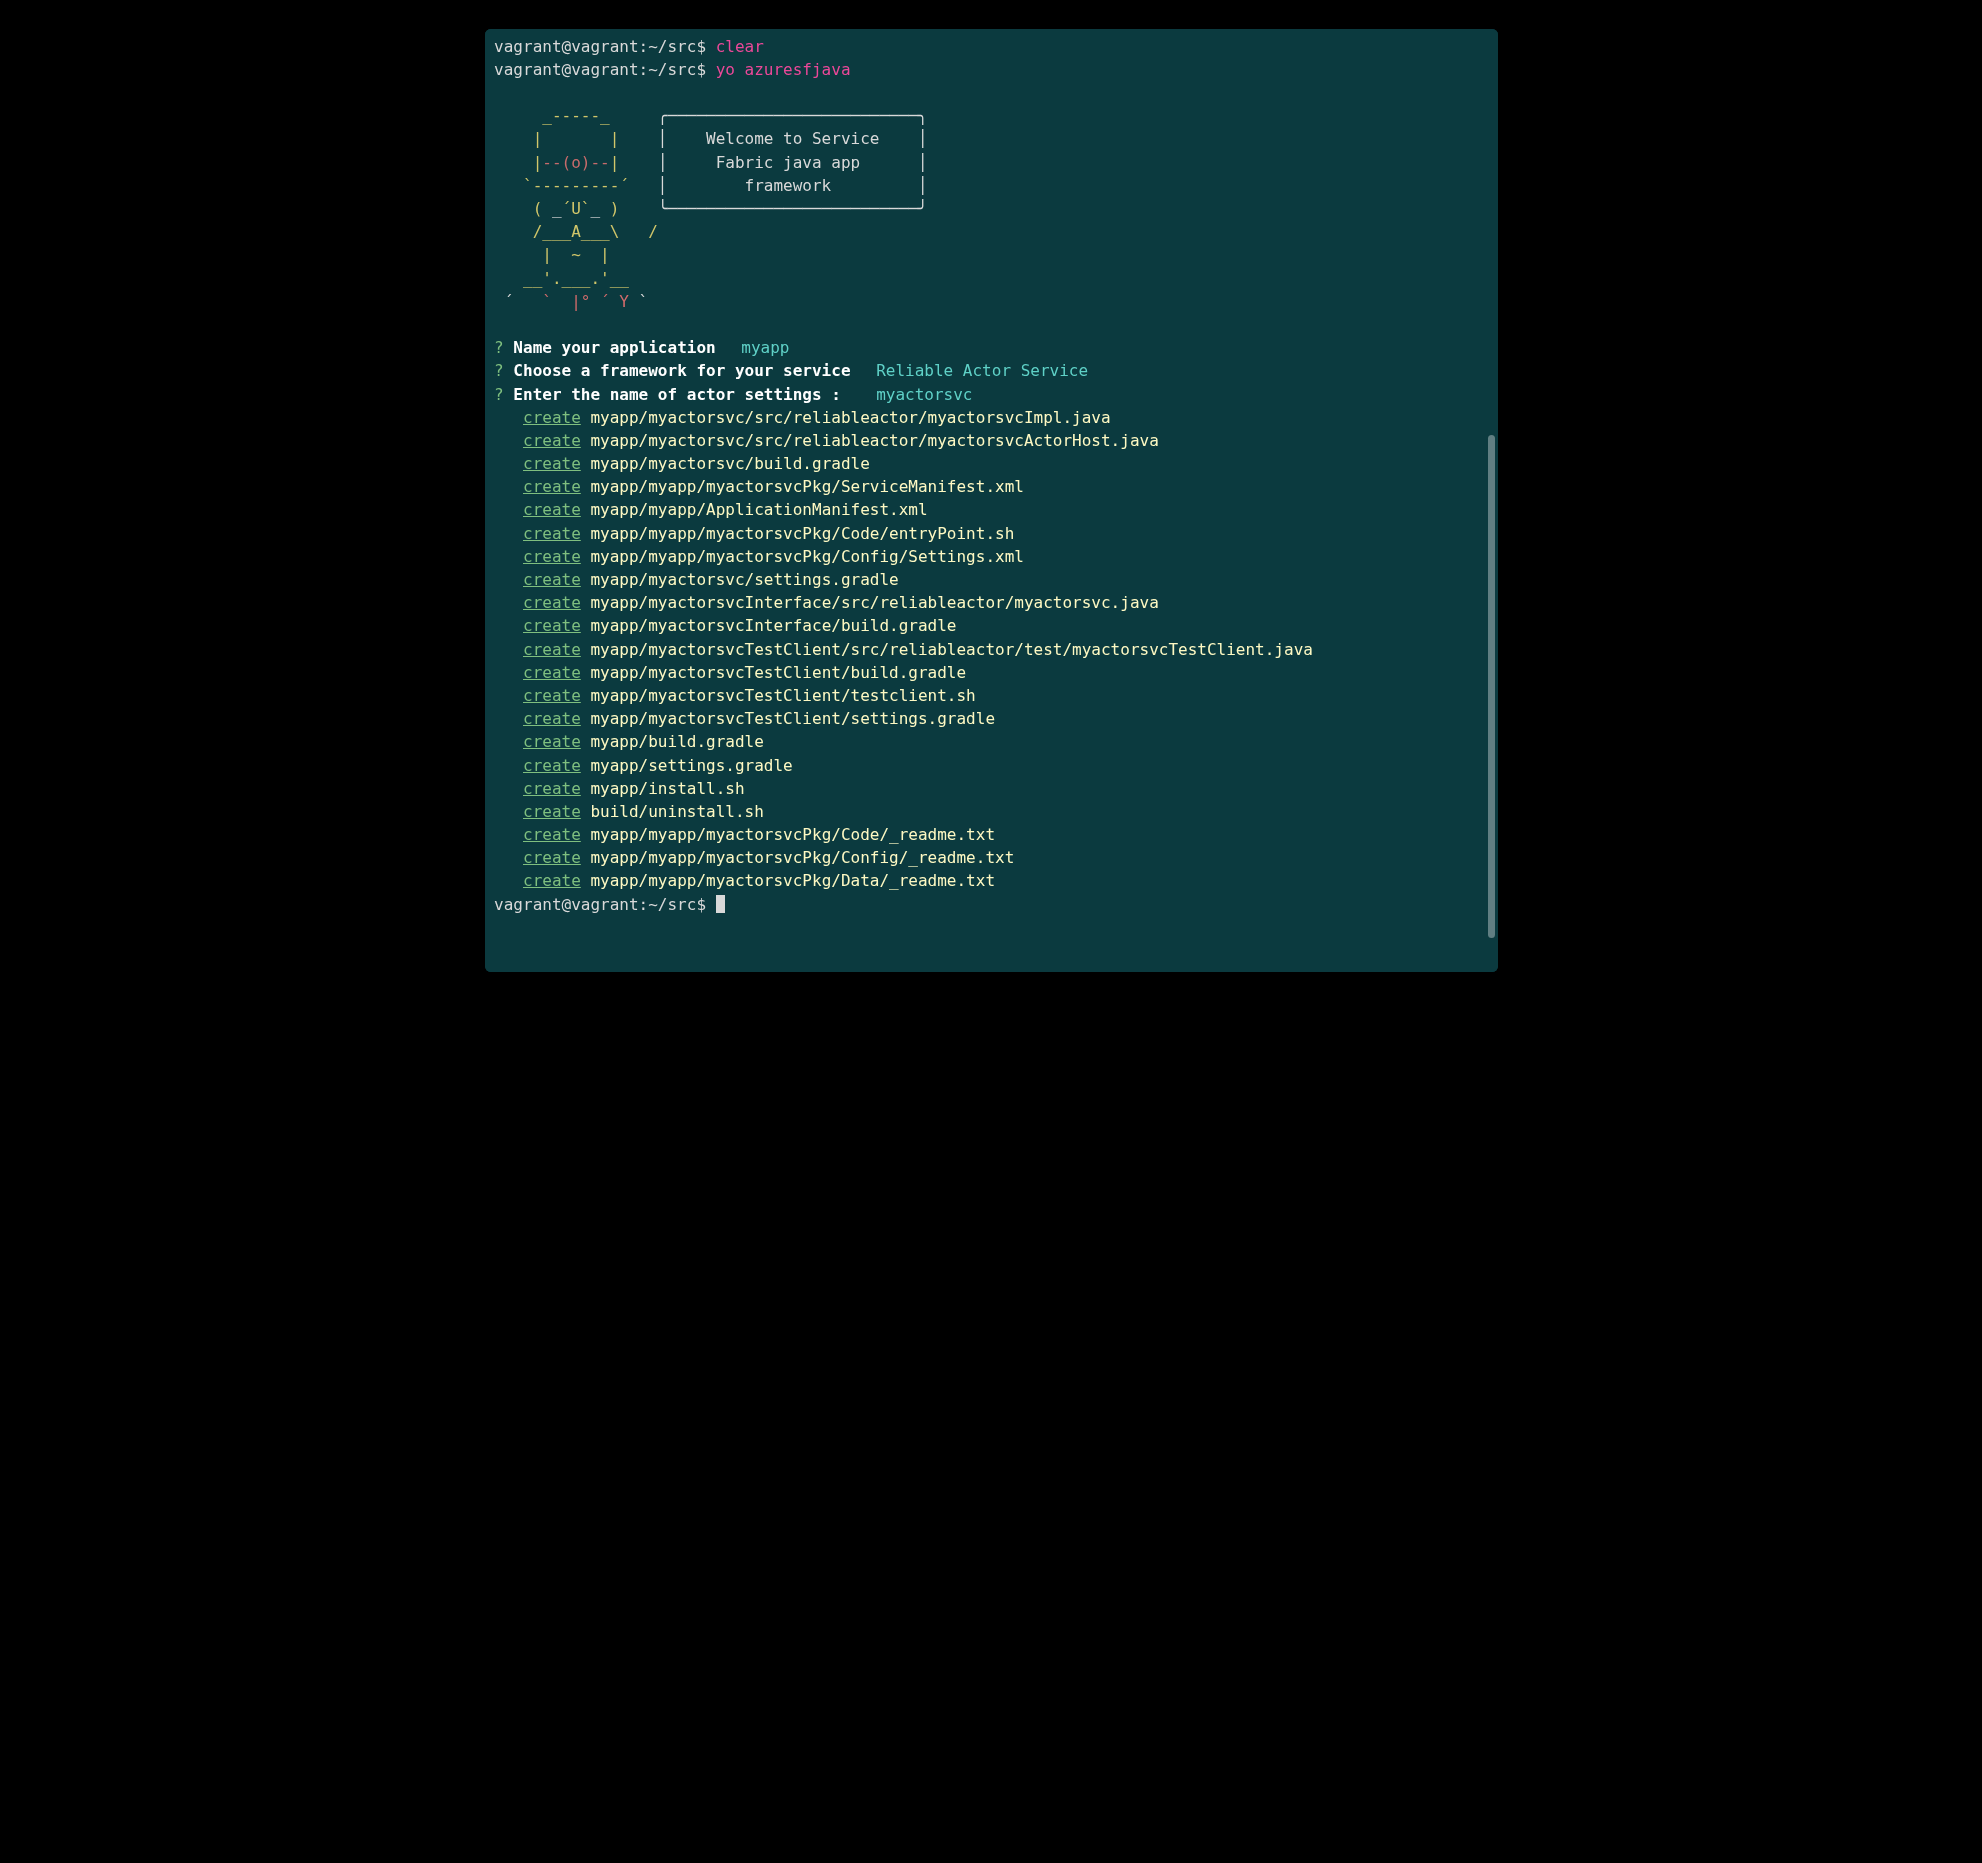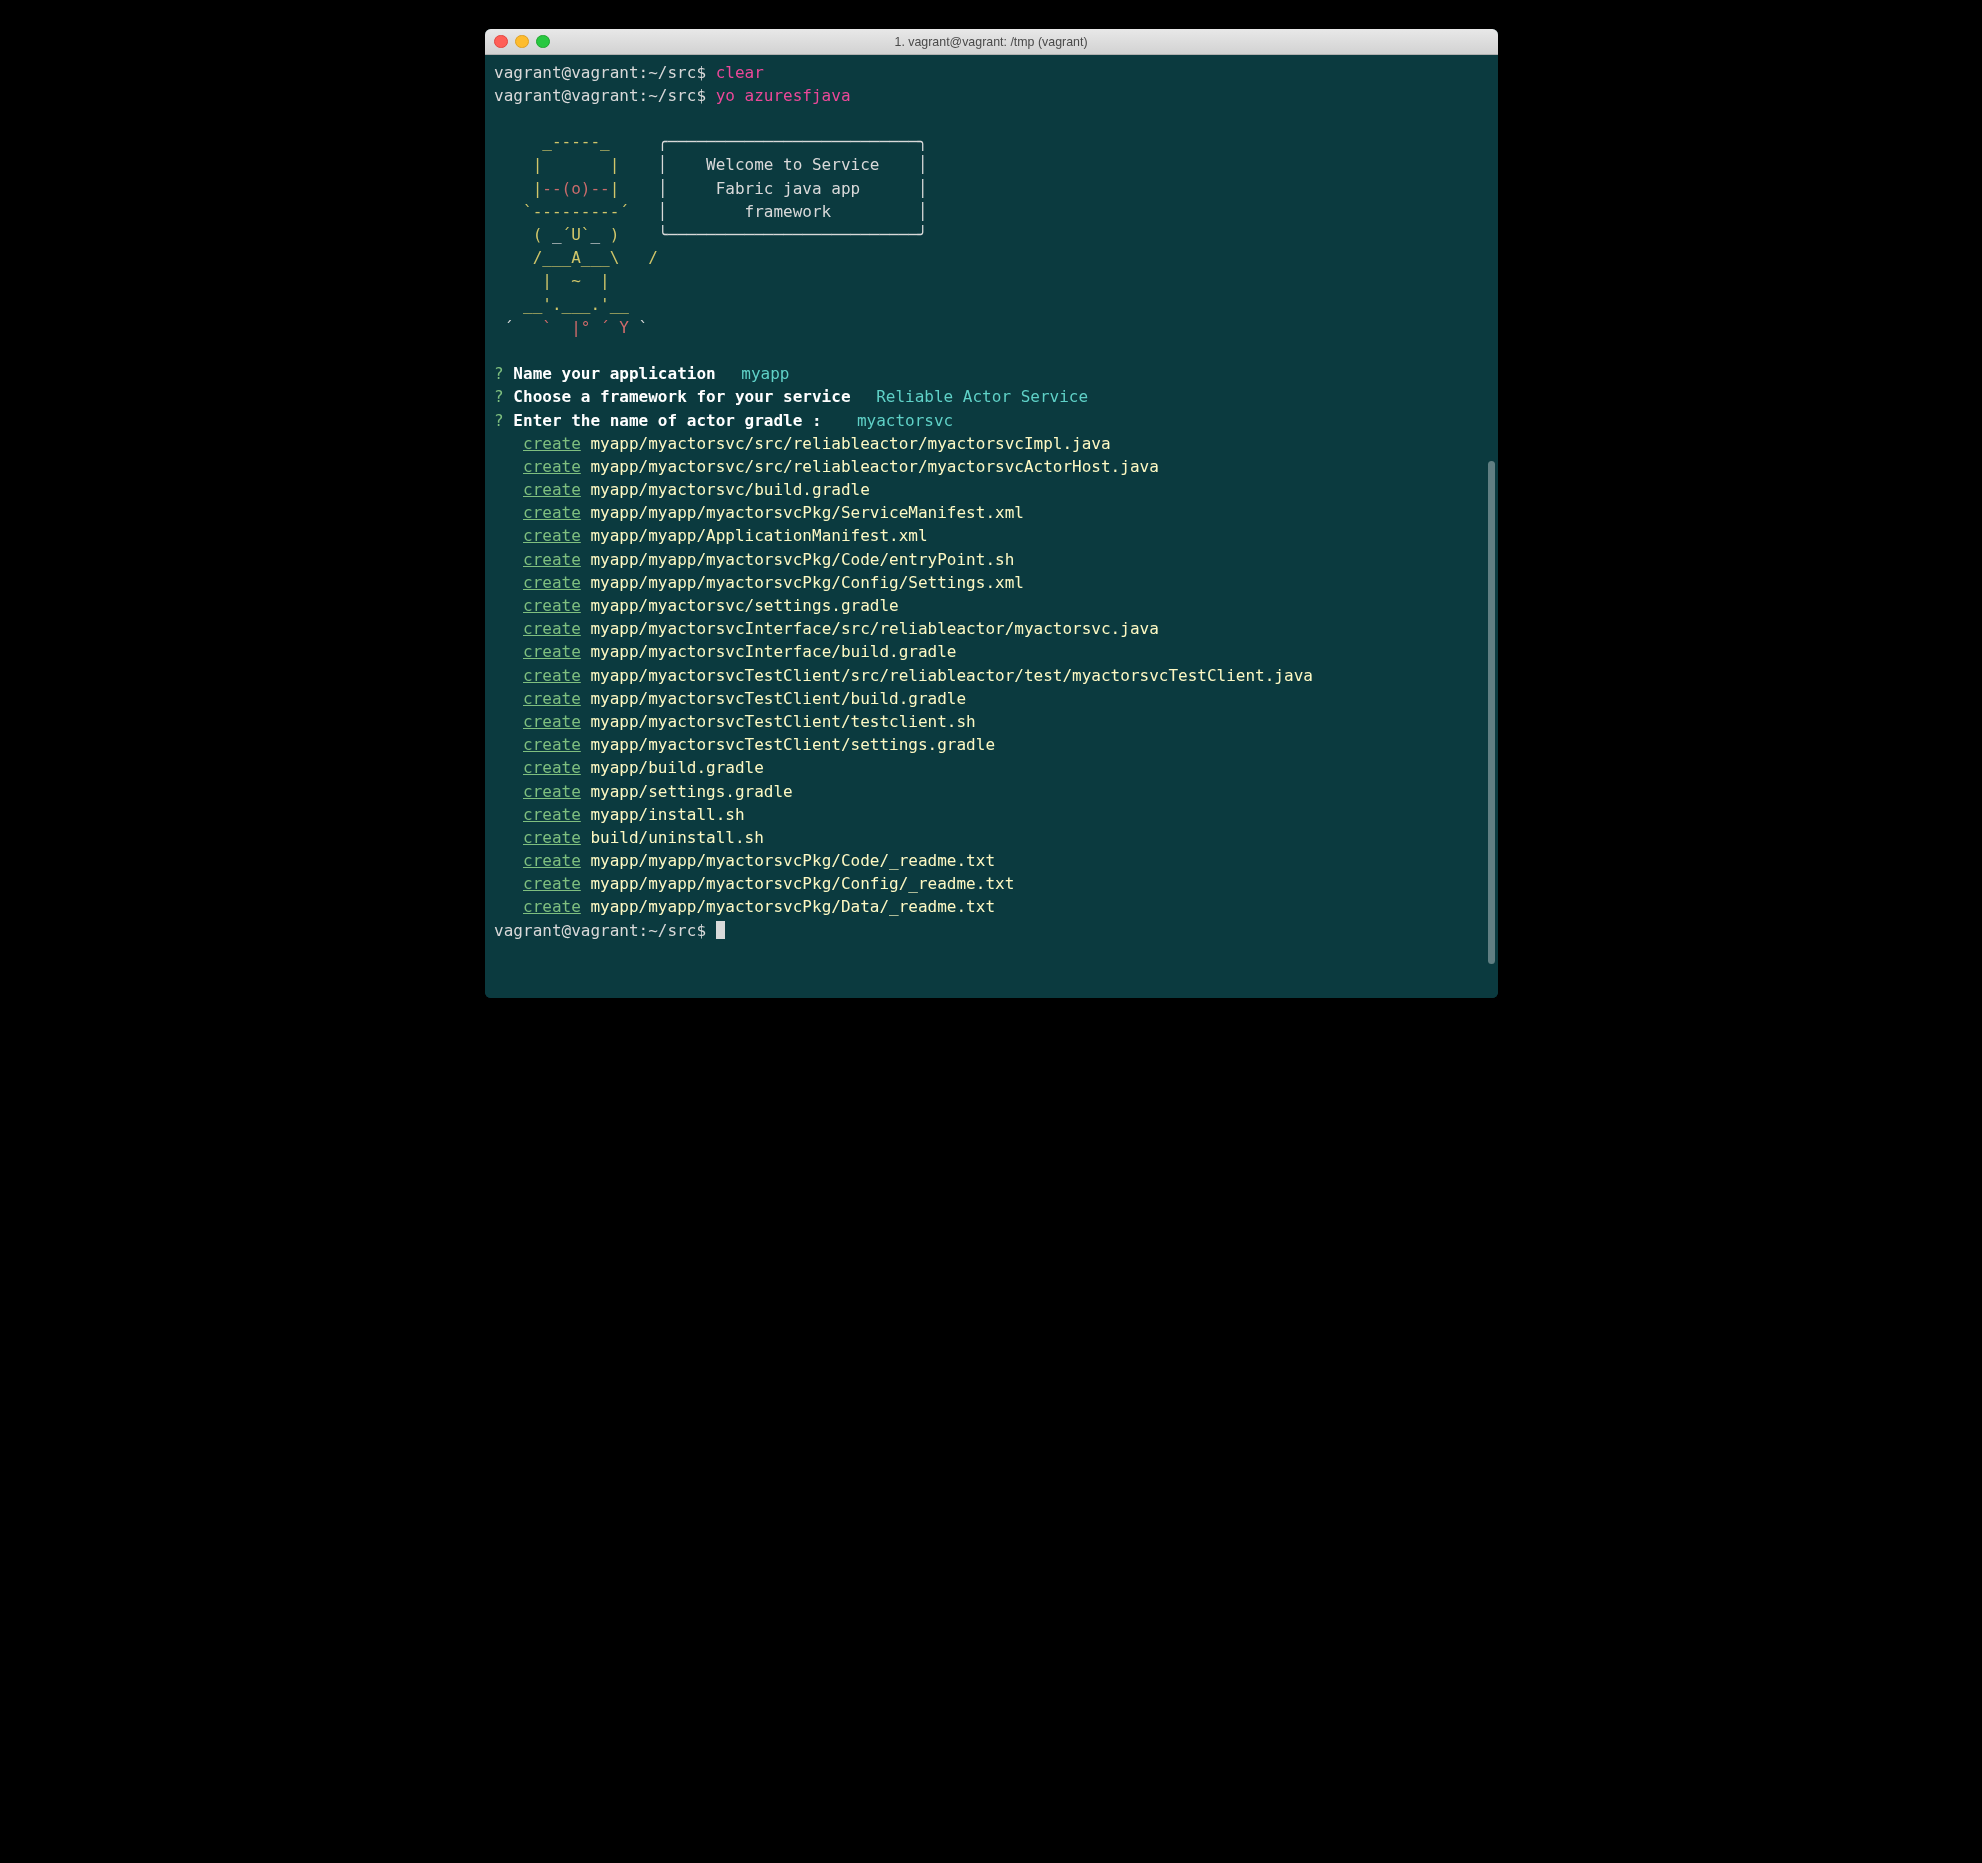--- a/index.html
+++ b/index.html
@@ -89,45 +89,37 @@
     width: 9.6px;
     height: 18px;
     background: #d9d9d9;
     vertical-align: -2.9px;
   }
 </style>
 </head>
 <body>
 
 <div class="window">
-  <div class="titlebar">
-    <div class="traffic-lights">
-      <div class="tl red"></div>
-      <div class="tl yellow"></div>
-      <div class="tl green"></div>
-    </div>
-    <div class="title">1. vagrant@vagrant: /tmp (vagrant)</div>
-  </div>
 
   <div class="term"><span class="prompt">vagrant@vagrant:~/src$ </span><span class="cmd">clear</span>
 <span class="prompt">vagrant@vagrant:~/src$ </span><span class="cmd">yo azuresfjava</span>
 
 <span class="yo-yellow">     _-----_     </span><span class="yo-white">╭──────────────────────────╮</span>
 <span class="yo-yellow">    |       |    </span><span class="yo-white">│    Welcome to Service    │</span>
 <span class="yo-yellow">    |</span><span class="yo-red">--(o)--</span><span class="yo-yellow">|    </span><span class="yo-white">│     Fabric java app      │</span>
 <span class="yo-yellow">   `---------´   </span><span class="yo-white">│        framework         │</span>
 <span class="yo-yellow">    </span><span class="yo-yellow">( </span><span class="yo-white">_</span><span class="yo-yellow">´U`</span><span class="yo-white">_</span><span class="yo-yellow"> )</span><span>    </span><span class="yo-white">╰──────────────────────────╯</span>
 <span class="yo-yellow">    /___A___\   /</span>
 <span class="yo-white">     </span><span class="yo-yellow">|  ~  |</span>
 <span class="yo-yellow">   __</span><span class="yo-yellow">'.___.'</span><span class="yo-yellow">__</span>
 <span class="yo-white"> ´   </span><span class="yo-red2">`  |</span><span class="yo-red2">° </span><span class="yo-red2">´ Y</span><span class="yo-white"> `</span>
 
 <span class="q-green">?</span><span class="bold-w"> Name your application </span><span class="cyan">myapp</span>
 <span class="q-green">?</span><span class="bold-w"> Choose a framework for your service </span><span class="cyan">Reliable Actor Service</span>
-<span class="q-green">?</span><span class="bold-w"> Enter the name of actor gradle :  </span><span class="cyan">myactorsvc</span>
+<span class="q-green">?</span><span class="bold-w"> Enter the name of actor settings :  </span><span class="cyan">myactorsvc</span>
 <span id="create-lines">   <span class="create">create</span> <span class="path">myapp/myactorsvc/src/reliableactor/myactorsvcImpl.java</span>
    <span class="create">create</span> <span class="path">myapp/myactorsvc/src/reliableactor/myactorsvcActorHost.java</span>
    <span class="create">create</span> <span class="path">myapp/myactorsvc/build.gradle</span>
    <span class="create">create</span> <span class="path">myapp/myapp/myactorsvcPkg/ServiceManifest.xml</span>
    <span class="create">create</span> <span class="path">myapp/myapp/ApplicationManifest.xml</span>
    <span class="create">create</span> <span class="path">myapp/myapp/myactorsvcPkg/Code/entryPoint.sh</span>
    <span class="create">create</span> <span class="path">myapp/myapp/myactorsvcPkg/Config/Settings.xml</span>
    <span class="create">create</span> <span class="path">myapp/myactorsvc/settings.gradle</span>
    <span class="create">create</span> <span class="path">myapp/myactorsvcInterface/src/reliableactor/myactorsvc.java</span>
    <span class="create">create</span> <span class="path">myapp/myactorsvcInterface/build.gradle</span>

